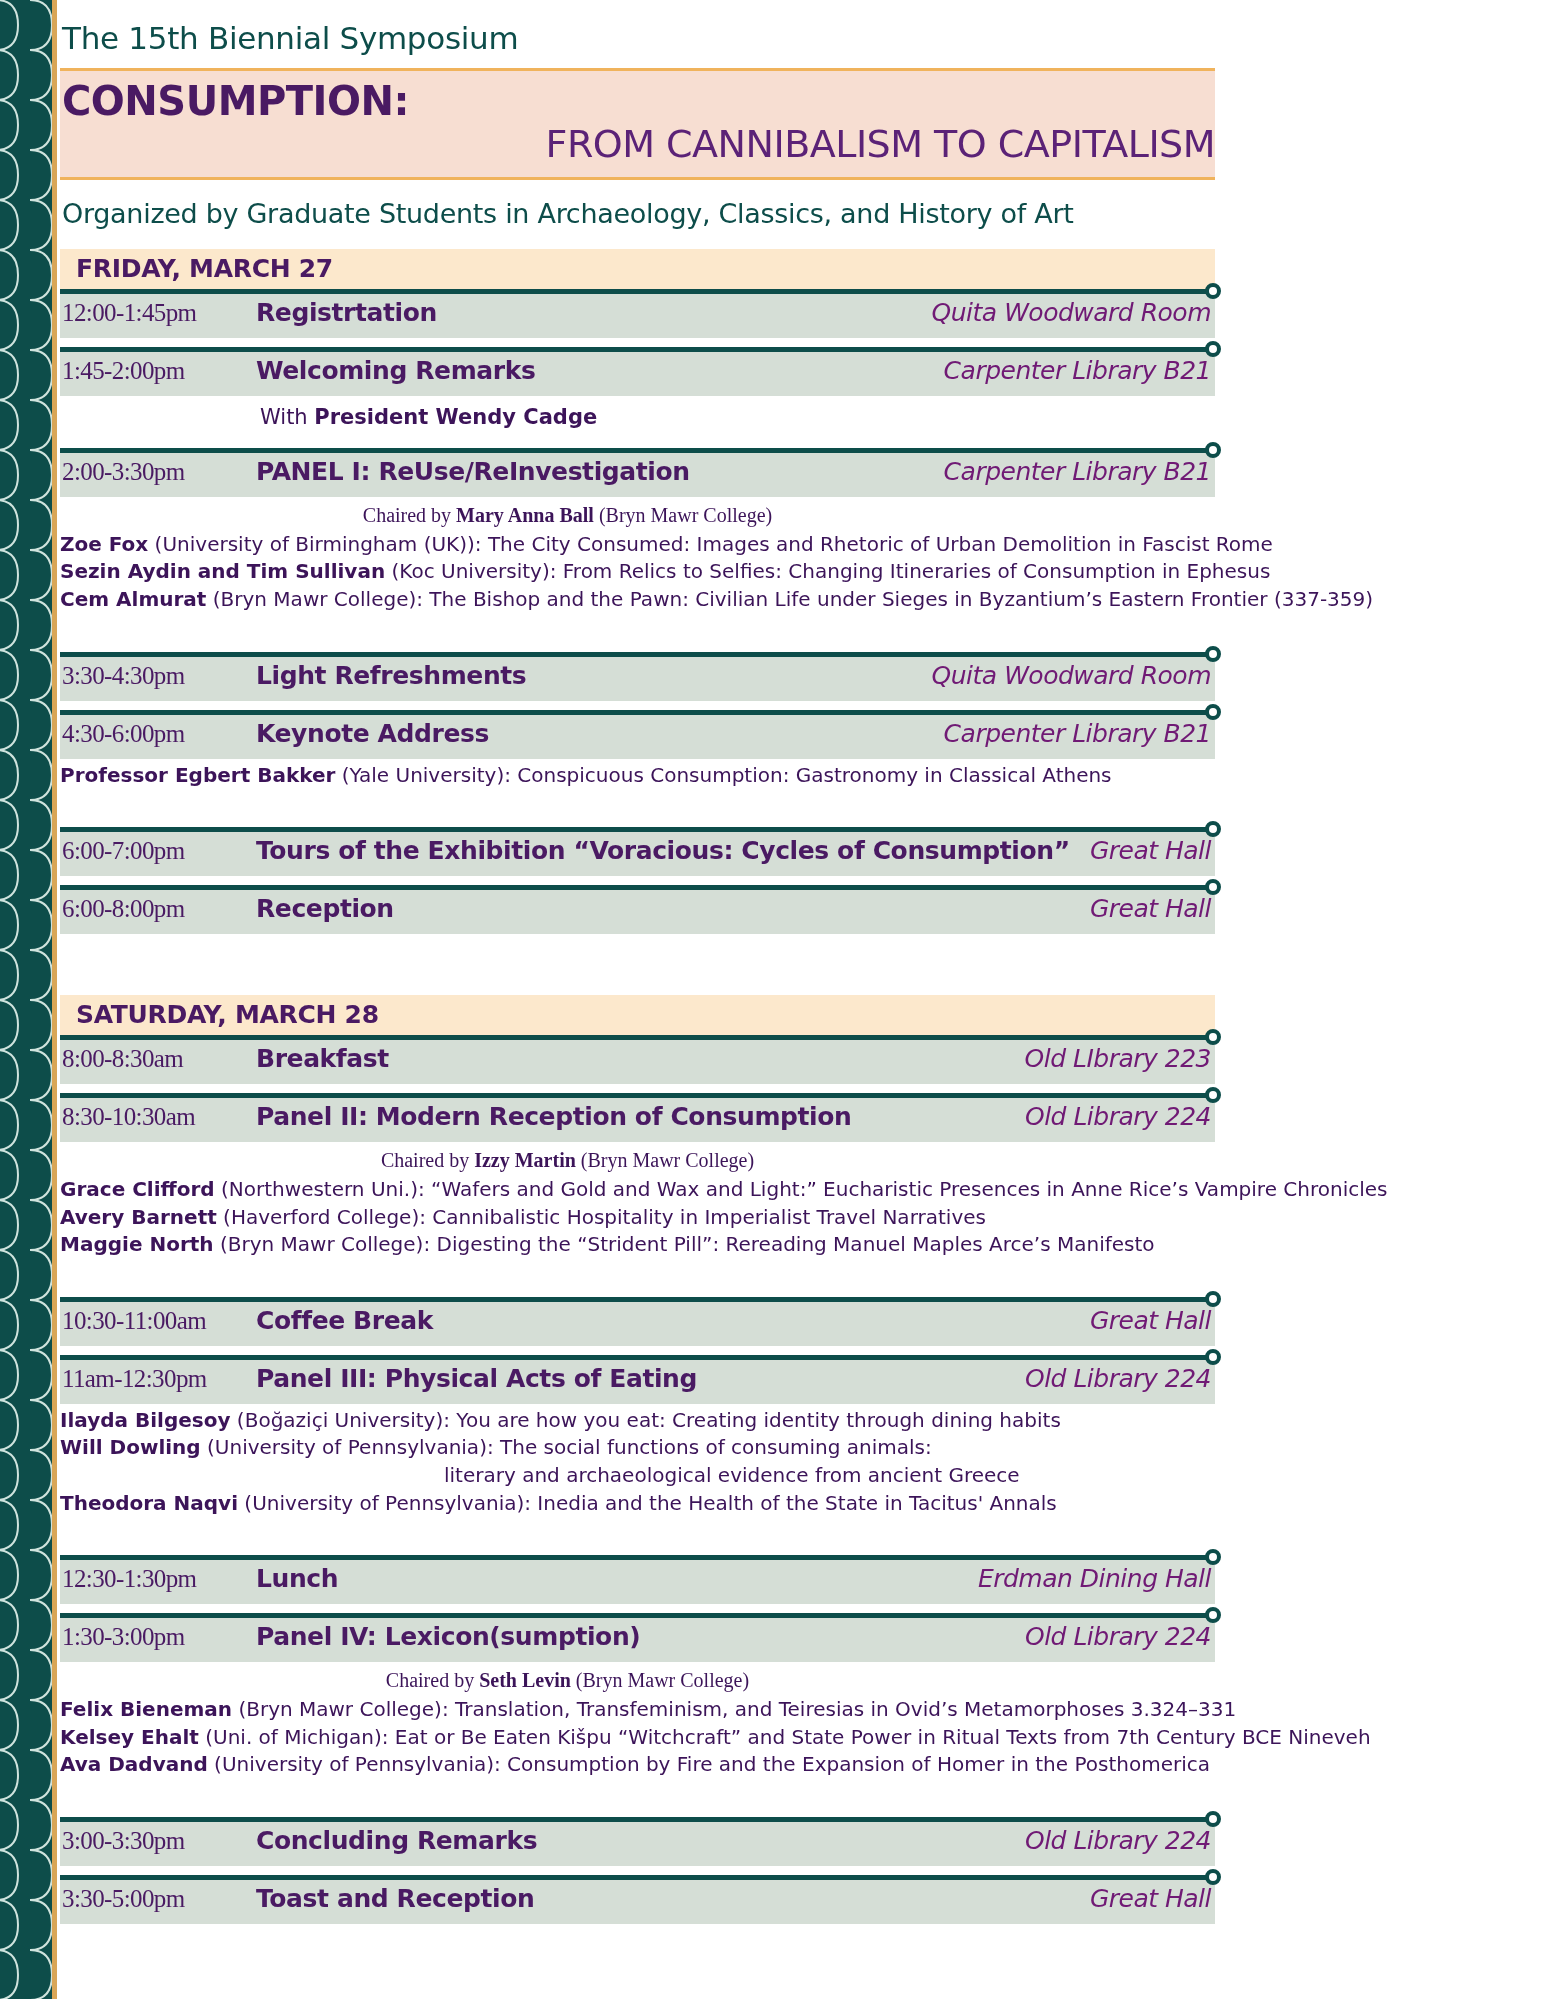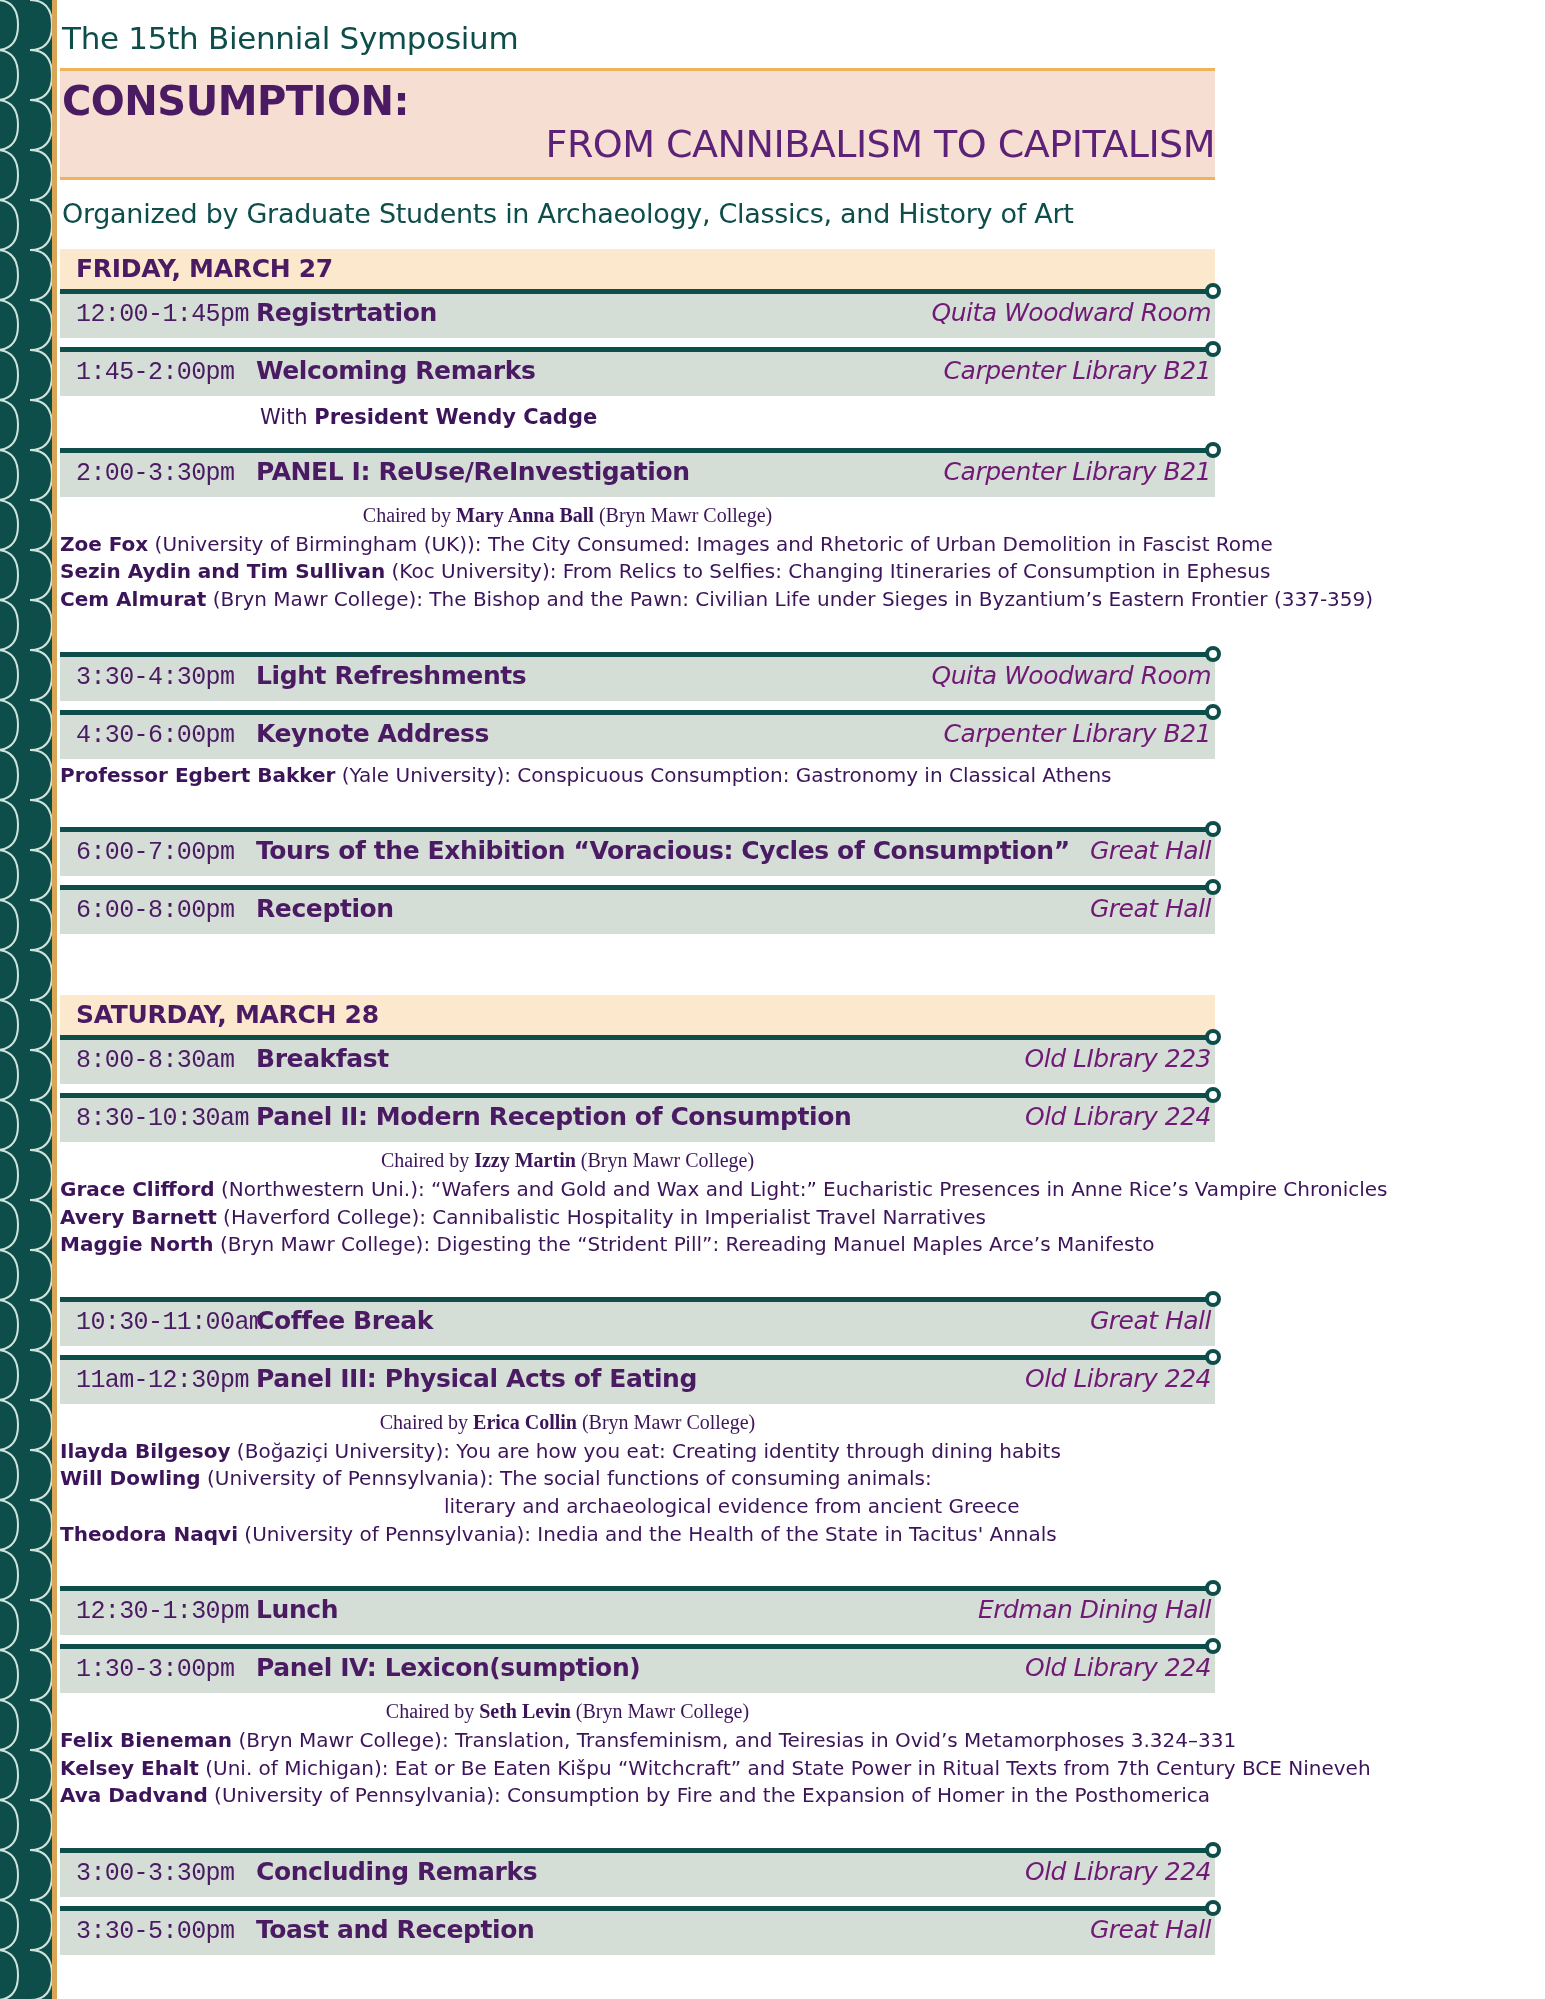--- a/index.html
+++ b/index.html
@@ -120,26 +120,26 @@
   }
 
   .session {
     background: #d5ded6;
     display: flex;
     align-items: baseline;
     padding: 4px 0 7px 0;
     min-height: 44px;
   }
   .sess-time {
-    font-family: Liberation Mono, monospace;
+    font-family: Liberation Serif, serif;
     font-size: 25px;
     color: #4a1a63;
     letter-spacing: -0.6px;
     white-space: nowrap;
-    padding-left: 16px;
+    padding-left: 2px;
   }
   .sess-time.w-a { width: 196px; }
   .sess-title {
     font-family: "DejaVu Sans", sans-serif;
     font-weight: bold;
     font-size: 25px;
     color: #4a1a63;
     letter-spacing: -0.4px;
     white-space: nowrap;
     flex: 1 1 auto;
@@ -423,21 +423,20 @@
         <div class="gap-sm"></div>
         <div class="rule">
           <span class="dot"></span>
         </div>
         <div class="session">
           <div class="sess-time w-a">11am-12:30pm</div>
           <div class="sess-title">Panel III: Physical Acts of Eating</div>
           <div class="sess-venue">Old Library 224</div>
         </div>
         <div class="details">
-          <div class="chair"><span>Chaired by </span><b>Erica Collin</b><span> (Bryn Mawr College)</span></div>
           <div class="paper"><b>Ilayda Bilgesoy</b><span> (Boğaziçi University): You are how you eat: Creating identity through dining habits</span></div>
           <div class="paper"><b>Will Dowling</b><span> (University of Pennsylvania): The social functions of consuming animals:</span></div>
           <div class="paper wrapline"><span>literary and archaeological evidence from ancient Greece</span></div>
           <div class="paper"><b>Theodora Naqvi</b><span> (University of Pennsylvania): Inedia and the Health of the State in Tacitus' Annals</span></div>
         </div>
         <div class="gap"></div>
         <div class="rule">
           <span class="dot"></span>
         </div>
         <div class="session">

